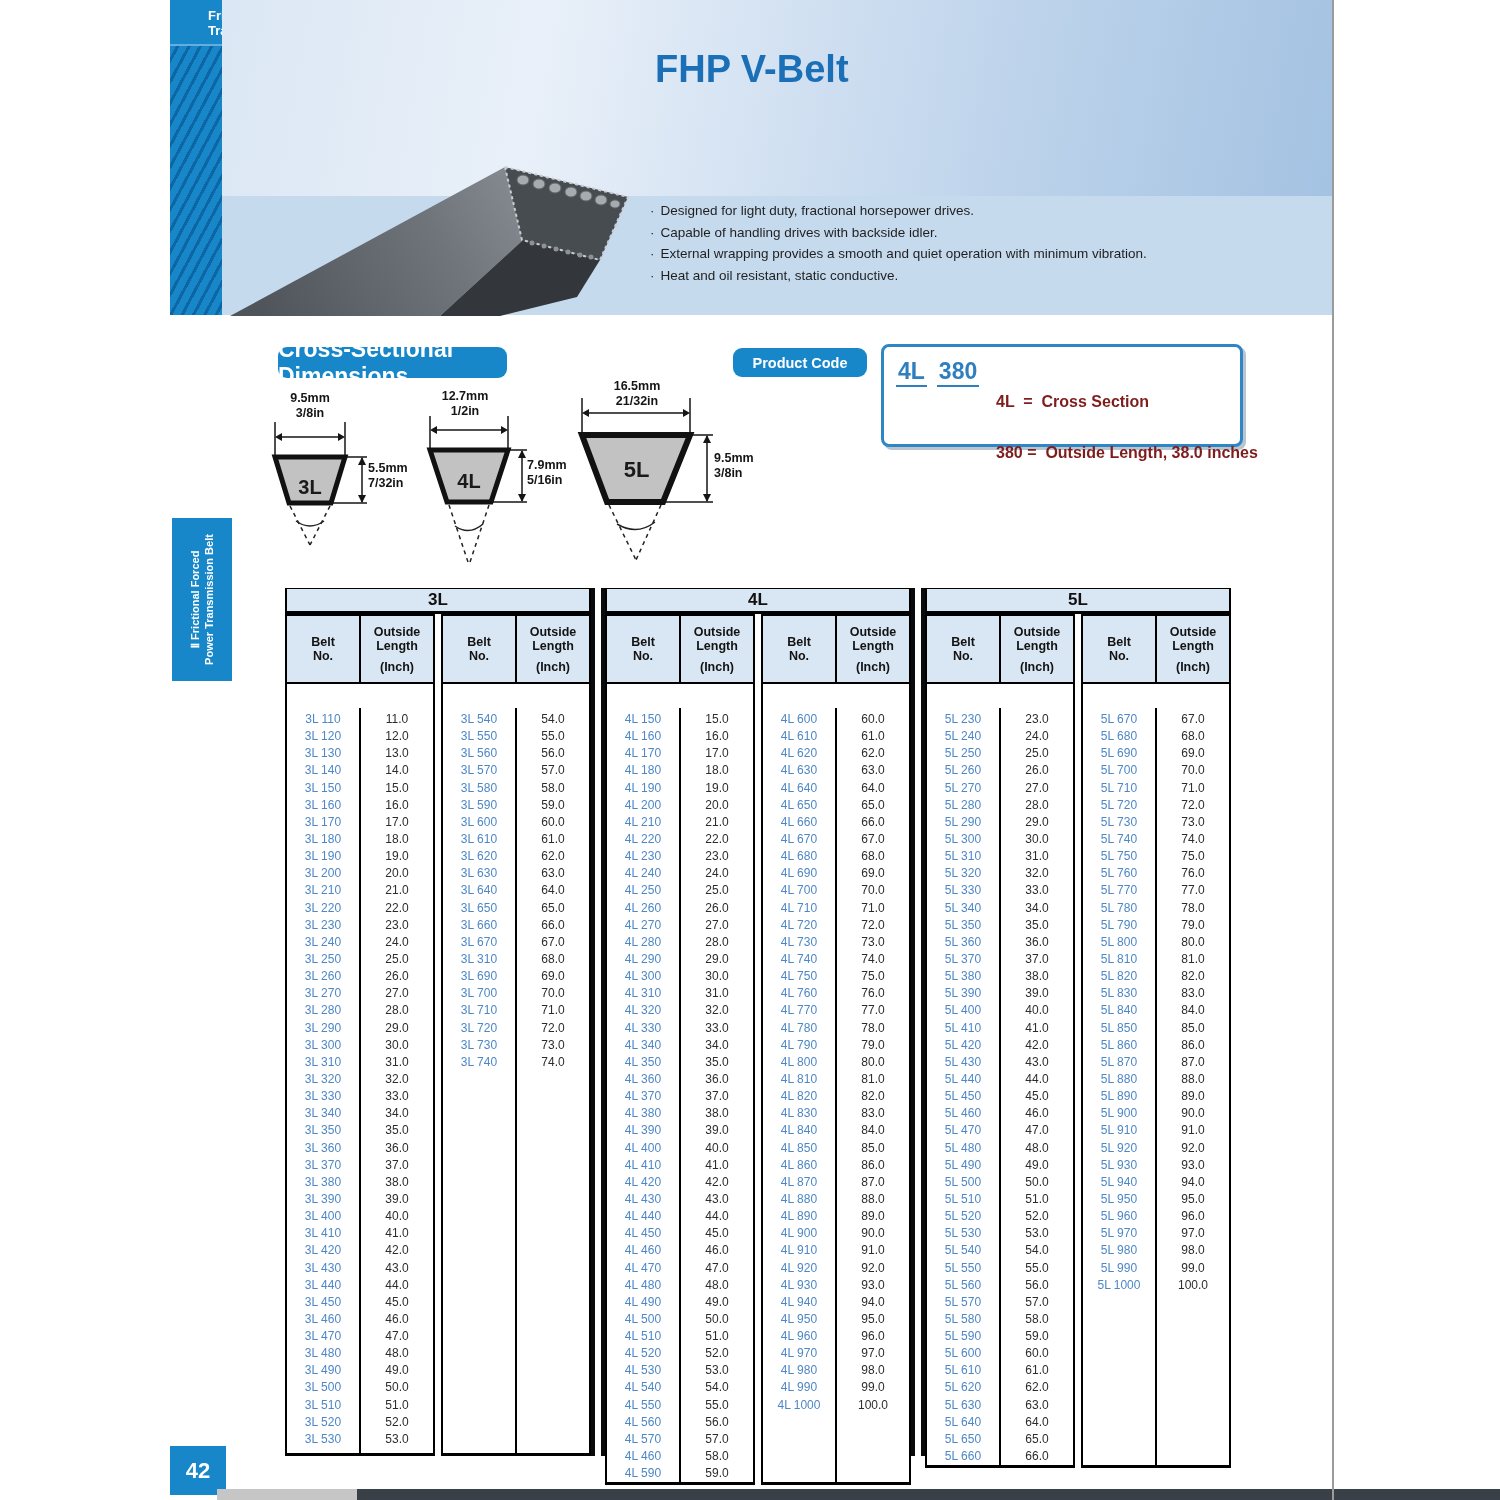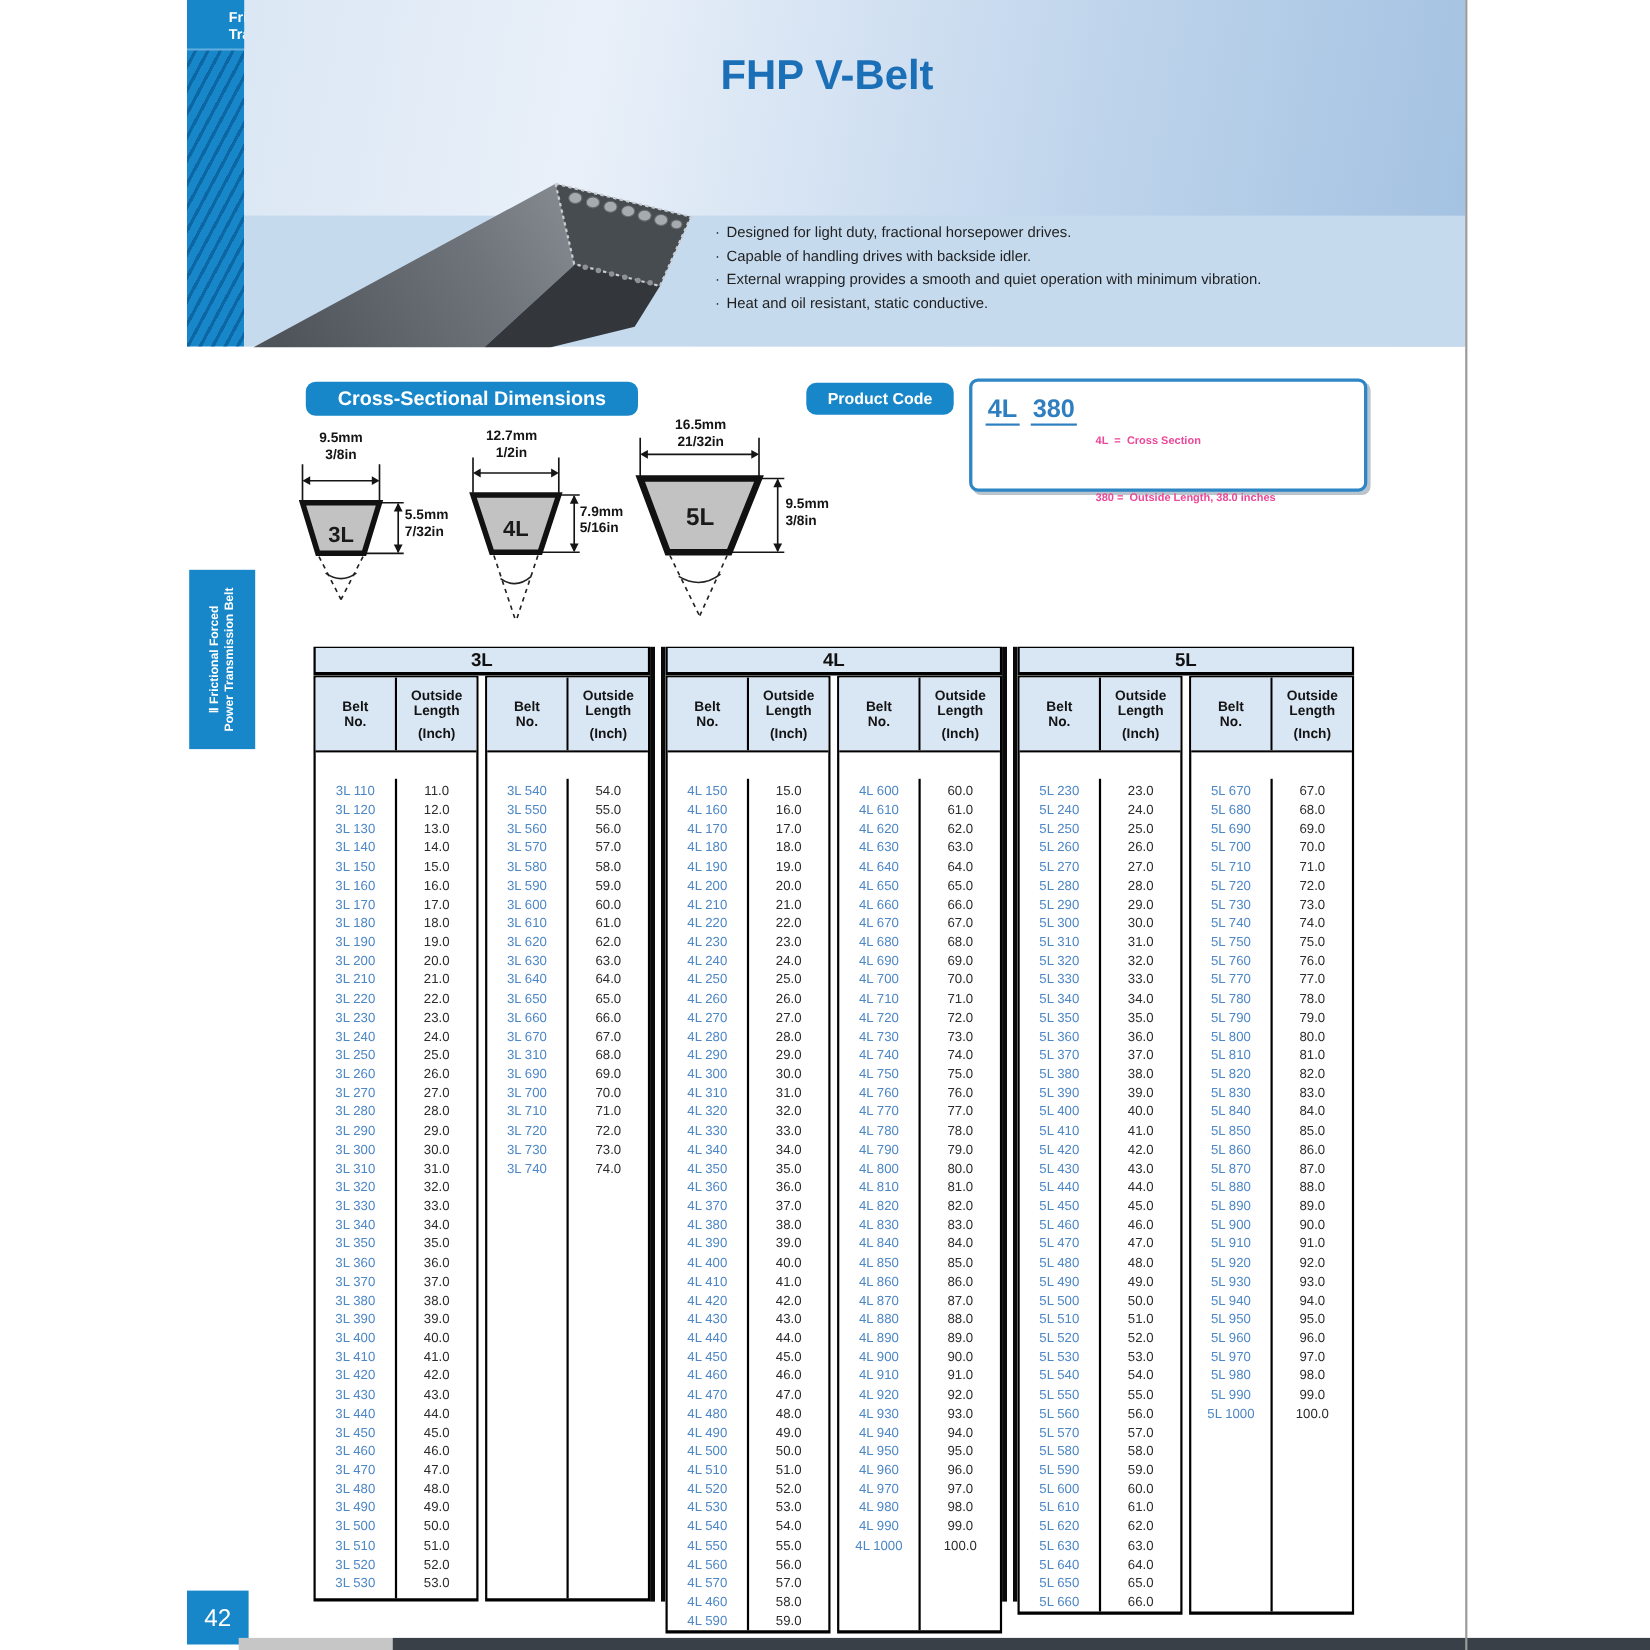--- a/index.html
+++ b/index.html
@@ -23,36 +23,36 @@
   #bullets{left:650px;top:200px;width:660px;}
   .bullet{font-size:13.5px;line-height:21.5px;color:#1f1f1f;font-weight:normal;}
   .bullet .dot{margin-right:6px;}
 
   
   #belt-svg{left:222px;top:30px;}
 
   
   .badge{background:#1787c9;color:#fff;font-weight:bold;border-radius:9px;
          display:flex;align-items:center;justify-content:center;}
-  #cs-badge{left:278px;top:347px;width:302px;height:31px;font-size:18px;}
+  #cs-badge{left:278px;top:347px;width:229px;height:31px;font-size:23px;}
   #pc-badge{left:733px;top:348px;width:134px;height:29px;font-size:14.5px;}
 
   
   #diagram-svg{left:255px;top:378px;}
   .dim-label{position:absolute;font-size:12.5px;line-height:15px;font-weight:bold;color:#151515;text-align:center;}
   .dim-label.left{text-align:left;}
   .trap-label{position:absolute;font-weight:bold;color:#1a1a1a;text-align:center;}
 
   
   #pc-box{left:881px;top:344px;width:356px;height:97px;background:#fff;border:3px solid #2f86c5;
           border-radius:8px;box-shadow:3px 3px 0 #b9c4ce;}
   #pc-code{position:absolute;left:12px;top:11px;font-size:23px;font-weight:bold;color:#2f7fc0;}
   #pc-code span{border-bottom:2px solid #2f7fc0;padding:0 2px 1px 2px;}
   #pc-code .p2{margin-left:10px;}
-  #pc-expl{position:absolute;left:112px;top:12px;font-size:10px;font-weight:bold;color:#ec4899;
+  #pc-expl{position:absolute;left:112px;top:12px;font-size:16px;font-weight:bold;color:#7f1d1d;
            line-height:17px;white-space:pre;}
 
   
   #side-tab{left:172px;top:518px;width:60px;height:163px;background:#1787c9;}
   #side-tab .rot{position:absolute;left:0;top:163px;width:163px;height:60px;
                  transform:rotate(-90deg);transform-origin:0 0;
                  display:flex;flex-direction:column;justify-content:center;text-align:center;}
   #side-tab .rot div{color:#fff;font-size:11px;font-weight:bold;line-height:14px;}
 
   
@@ -70,21 +70,21 @@
   .pair-body{flex:1;display:flex;}
   .pb-col{flex:1;padding-top:3px;}
   .pb-col.first{border-right:2px solid #000;}
   .row{height:17.15px;line-height:17.15px;font-size:12px;text-align:center;white-space:pre;}
   .row.belt{color:#4d87c5;}
   .row.len{color:#2c2c2c;}
   .section-separator{width:14px;background:linear-gradient(to right,#0a0a0a 0 4px,#fff 4px 10px,#0a0a0a 10px 14px);}
 
   
   #page-num{left:170px;top:1446px;width:56px;height:49px;background:#1787c9;color:#fff;
-            font-size:22px;font-weight:normal;display:flex;align-items:center;justify-content:center;}
+            font-size:22px;font-weight:bold;display:flex;align-items:center;justify-content:center;}
   #footer-light{left:217px;top:1489px;width:140px;height:11px;background:#c6c6c6;}
   #footer-dark{left:357px;top:1489px;width:1143px;height:11px;background:#394048;}
   #right-rule{left:1332px;top:0;width:2px;height:1500px;background:#9b9b9b;}
 </style>
 </head>
 <body>
 
 <div id="page">
 
   <div class="abs" id="stripe-band">

